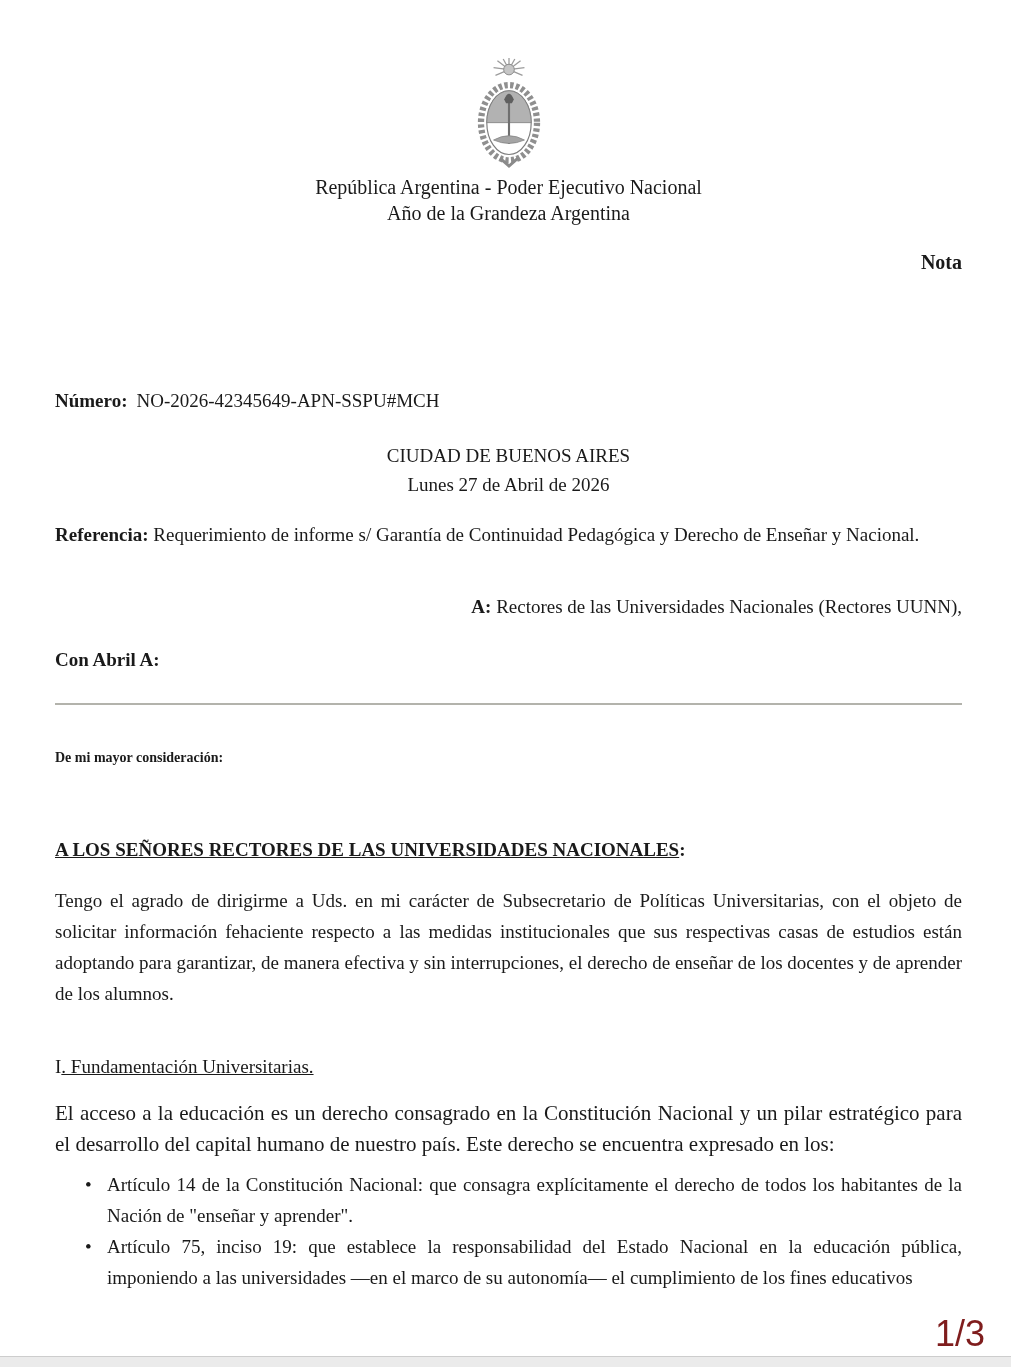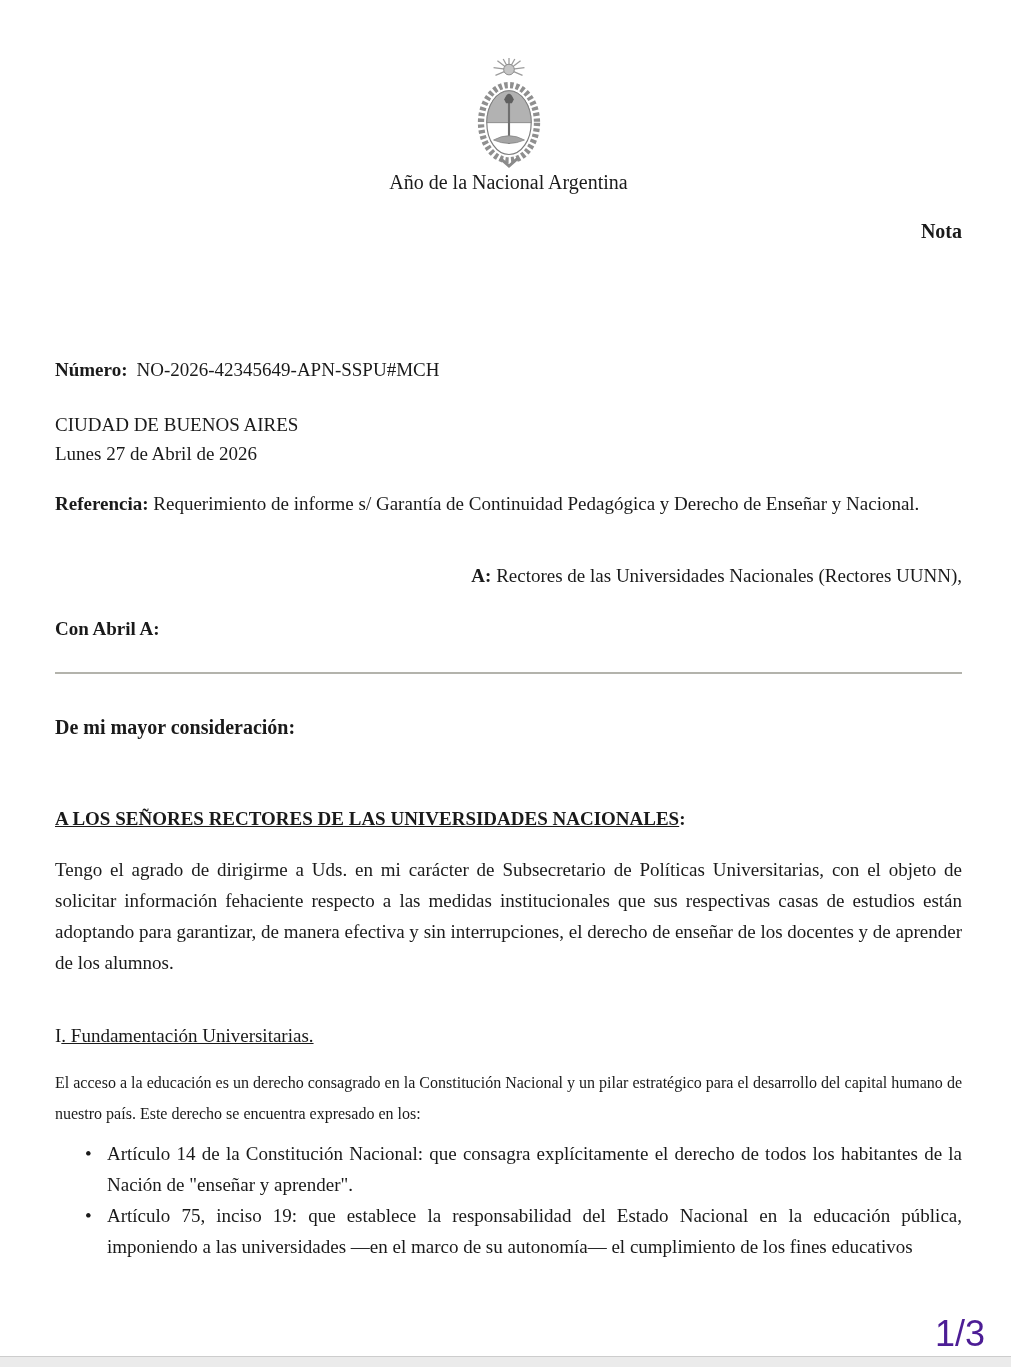--- a/index.html
+++ b/index.html
@@ -13,21 +13,21 @@
     font-family: "Liberation Serif", "DejaVu Serif", serif;
     color: #1a1a1a;
   }
   .content {
     position: absolute;
     left: 55px;
     right: 49px;
     top: 0;
   }
   .center { text-align: center; }
-  .right { text-align: left; }
+  .right { text-align: center; }
   .bold { font-weight: bold; }
   .arms-wrap {
     margin-top: 57px;
     display: flex;
     justify-content: center;
   }
   .org-line1 { margin-top: 5px; font-size: 20px; line-height: 26px; }
   .org-line2 { font-size: 20px; line-height: 26px; }
   .doc-type  { margin-top: 23px; font-size: 20px; line-height: 26px; font-weight: bold; text-align: right; }
   .numero-line { margin-top: 113px; font-size: 19px; line-height: 26px; }
@@ -36,31 +36,31 @@
   .date { font-size: 19px; line-height: 29px; }
   .ref-line { margin-top: 23px; font-size: 19px; line-height: 26px; text-align: justify; }
   .to-line  { margin-top: 46px; font-size: 19px; line-height: 26px; text-align: right; }
   .cc-line  { margin-top: 27px; font-size: 19px; line-height: 26px; font-weight: bold; }
   .divider {
     margin-top: 30px;
     border: none;
     border-top: 2px solid #b3b3ac;
     height: 0;
   }
-  .salutation { margin-top: 40px; font-size: 20px; line-height: 26px; font-weight: bold; }
+  .salutation { margin-top: 40px; font-size: 14px; line-height: 26px; font-weight: bold; }
   .main-heading { margin-top: 66px; font-size: 19px; line-height: 26px; font-weight: bold; }
   .u { text-decoration: underline; }
   .para {
     margin-top: 22px;
     font-size: 19px;
     line-height: 31px;
     text-align: justify;
   }
   .section-heading { margin-top: 45px; font-size: 19px; line-height: 26px; }
-  .para2 { margin-top: 18px; font-size: 16px; line-height: 31px; text-align: justify; }
+  .para2 { margin-top: 18px; font-size: 21px; line-height: 31px; text-align: justify; }
   .bullet-list {
     margin-top: 9px;
     list-style: none;
   }
   .bullet-list li {
     position: relative;
     padding-left: 52px;
     font-size: 19px;
     line-height: 31px;
     text-align: justify;
@@ -71,21 +71,21 @@
     left: 30px;
     top: 0;
   }
   .page-indicator {
     position: absolute;
     right: 26px;
     bottom: 14px;
     font-family: "Liberation Sans", "DejaVu Sans", sans-serif;
     font-size: 36px;
     line-height: 38px;
-    color: #4c1d95;
+    color: #7f1d1d;
     font-weight: 400;
   }
   .bottom-bar {
     position: absolute;
     left: 0;
     right: 0;
     bottom: 0;
     height: 11px;
     background: #ebebeb;
     border-top: 1px solid #cdcdcd;
@@ -114,21 +114,22 @@
         <ellipse cx="45" cy="68" rx="29" ry="39" fill="none" stroke="#8f8f8f" stroke-width="6.5" stroke-dasharray="3.5 2.5"></ellipse>
         <ellipse cx="45" cy="68" rx="23" ry="33" fill="#ffffff" stroke="#7d7d7d" stroke-width="1.2"></ellipse>
         <path d="M22,68 a23,33 0 0 1 46,0 z" fill="#b2b2b2" stroke="#7d7d7d" stroke-width="0.8"></path>
         <line x1="45" y1="44" x2="45" y2="90" stroke="#6f6f6f" stroke-width="2.2"></line>
         <path d="M40,44 q5,-12 10,0 l-2,4 h-6 z" fill="#5f5f5f"></path>
         <path d="M29,86 q16,-9 32,0 q-16,7 -32,0 z" fill="#a5a5a5" stroke="#828282" stroke-width="0.8"></path>
         <path d="M36,105 l9,8 l9,-8" stroke="#8a8a8a" fill="none" stroke-width="3"></path>
       </svg>
     </div>
 
-    <div class="org-line2 center">Año de la Nacional Argentina</div>
+    <div class="org-line1 center">República Argentina - Poder Ejecutivo Nacional</div>
+    <div class="org-line2 center">Año de la Grandeza Argentina</div>
     <div class="doc-type center">Nota</div>
 
     <div class="numero-line">
       <span class="bold">Número:</span><span class="val">NO-2026-42345649-APN-SSPU#MCH</span>
     </div>
 
     <div class="city right">CIUDAD DE BUENOS AIRES</div>
     <div class="date right">Lunes 27 de Abril de 2026</div>
 
     <div class="ref-line">

